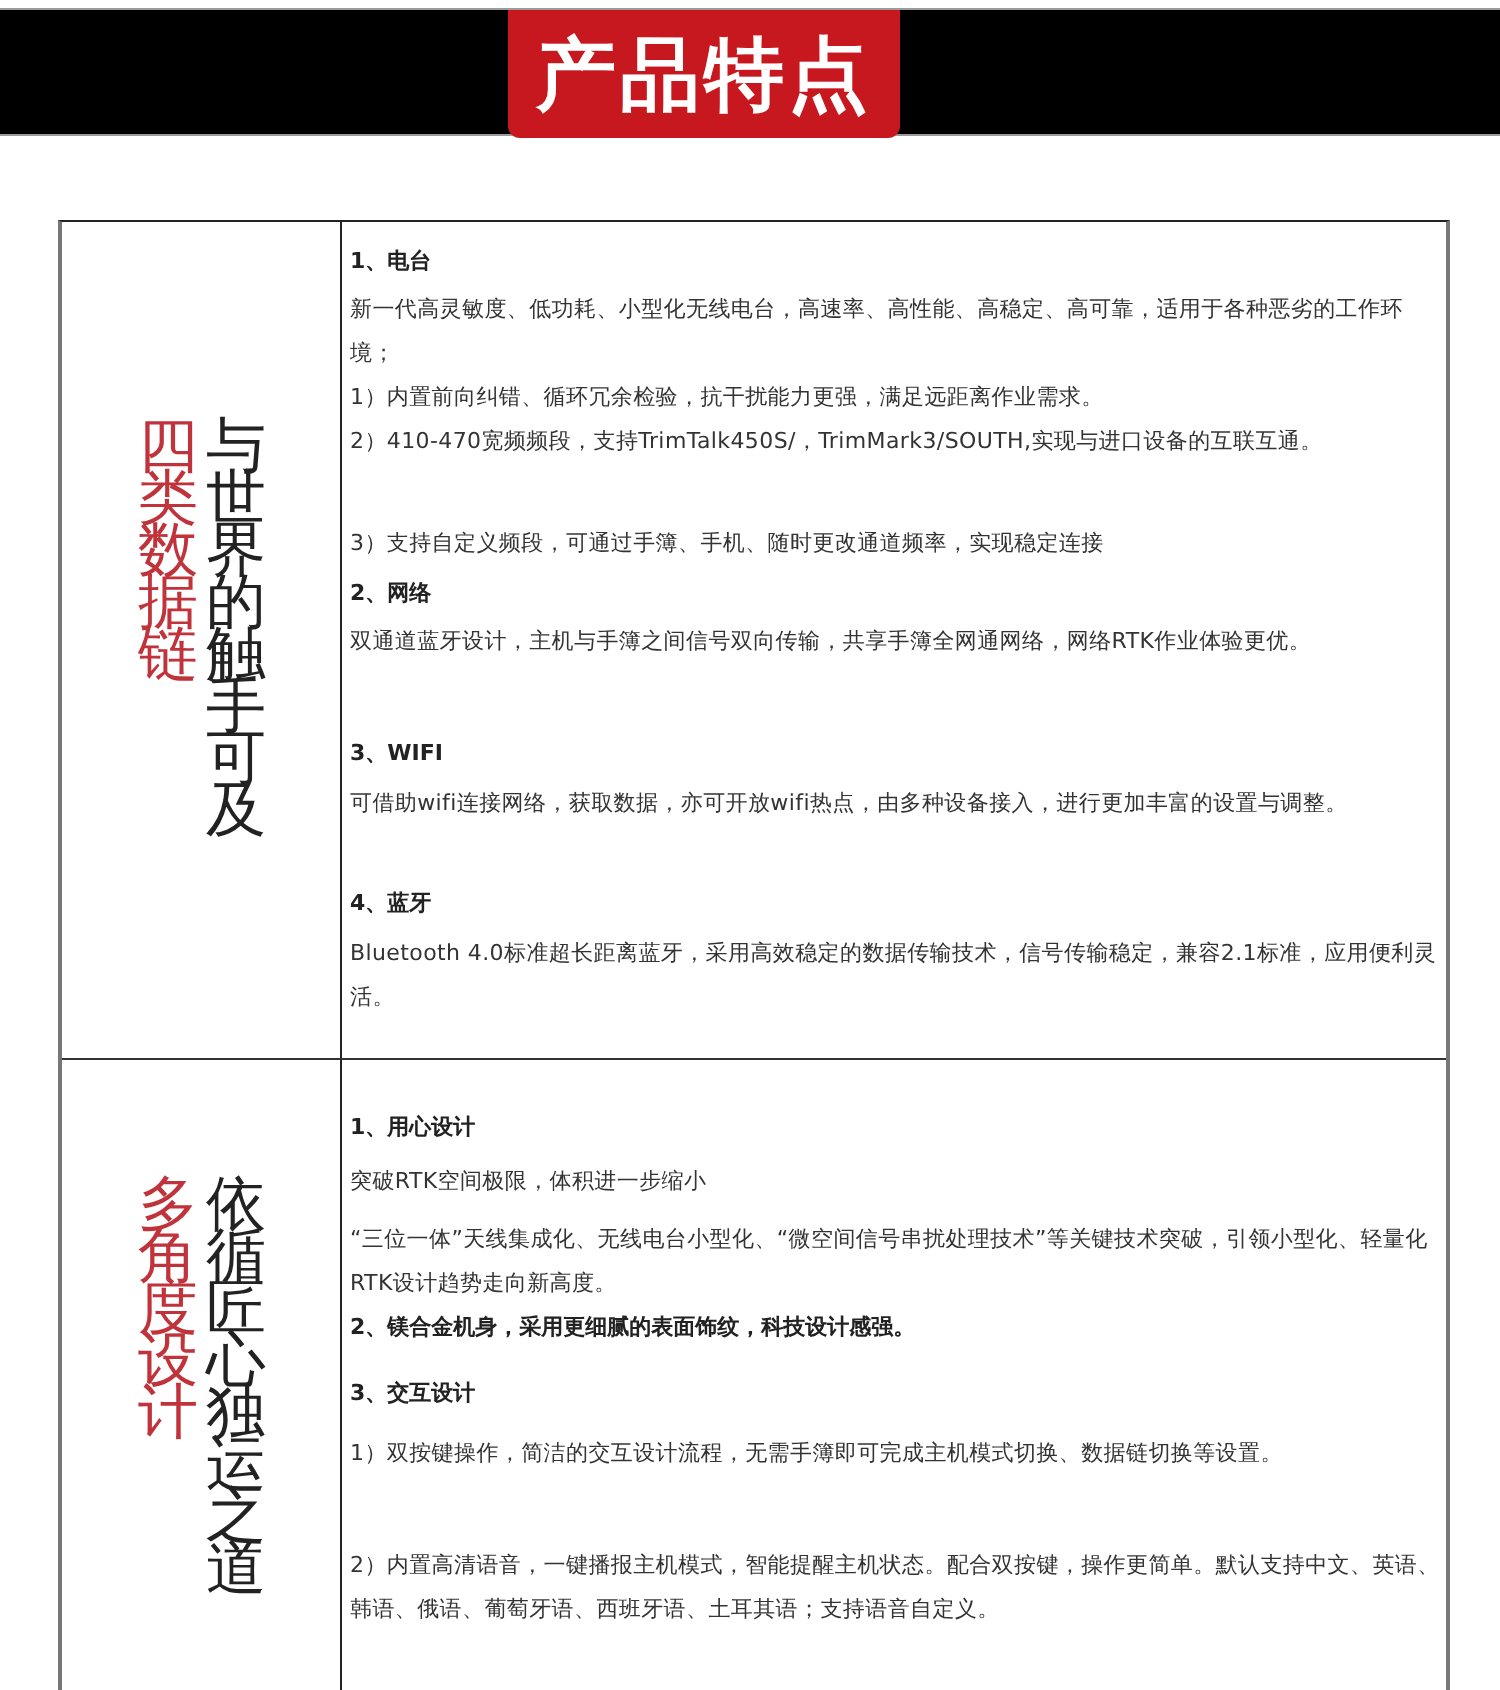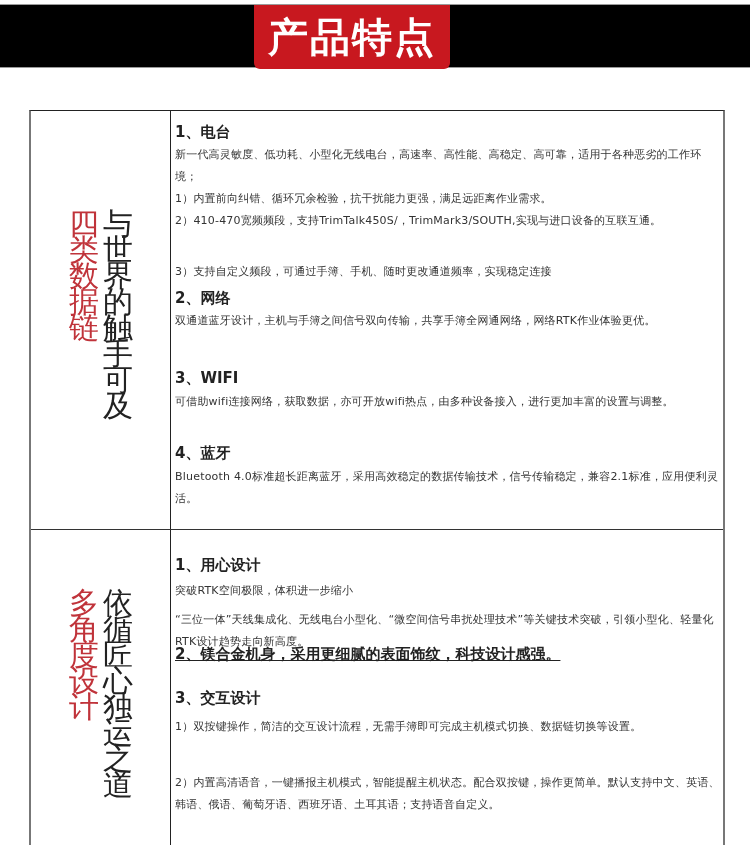--- a/index.html
+++ b/index.html
@@ -12,21 +12,21 @@
   .table { position:absolute; left:29px; top:110px; width:692px; height:740px;
            border-left:2px solid #777; border-top:1.5px solid #222; border-right:2px solid #777; }
   .row { position:absolute; left:0; width:692px; }
   .row1 { top:0; height:418px; border-bottom:1.5px solid #333; }
   .row2 { top:419px; height:330px; }
   .left-cell { position:absolute; left:0; top:0; width:139px; height:100%; border-right:1.5px solid #222; }
   .vtitle { position:absolute; font-size:30px; line-height:26px; width:26px; text-align:center; word-break:break-all; }
   .vtitle.red { color:#c0333a; }
   .vtitle.black { color:#222; }
   .right-cell { position:absolute; left:141px; top:0; right:0; height:100%; padding-left:3px; }
-  .h { font-weight:bold; font-size:15px; color:#222; position:absolute; left:3px; white-space:nowrap; }
+  .h { font-weight:bold; font-size:11px; color:#222; position:absolute; left:3px; white-space:nowrap; }
   .p { font-size:11px; line-height:22px; color:#333; position:absolute; left:3px; width:548px; letter-spacing:0.2px; }
 </style>
 </head>
 <body>
 
 <div class="banner">
   <div class="banner-tab">
     <span class="banner-title">产品特点</span>
   </div>
 </div>
@@ -59,20 +59,20 @@
   <div class="row row2">
     <div class="left-cell">
       <div class="vtitle red" style="left:38px; top:60px;">多角度设计</div>
       <div class="vtitle black" style="left:72px; top:60px;">依循匠心独运之道</div>
     </div>
     <div class="right-cell">
       <div class="h" style="top:26px;">1、用心设计</div>
       <div class="p" style="top:50px;">突破RTK空间极限，体积进一步缩小</div>
       <div class="p" style="top:79px;">“三位一体”天线集成化、无线电台小型化、“微空间信号串扰处理技术”等关键技术突破，引领小型化、轻量化RTK设计趋势走向新高度。</div>
 
-      <div class="h" style="top:115px;text-decoration:underline;">2、镁合金机身，采用更细腻的表面饰纹，科技设计感强。</div>
+      <div class="h" style="top:126px;">2、镁合金机身，采用更细腻的表面饰纹，科技设计感强。</div>
 
       <div class="h" style="top:159px;">3、交互设计</div>
       <div class="p" style="top:186px;">1）双按键操作，简洁的交互设计流程，无需手簿即可完成主机模式切换、数据链切换等设置。</div>
       <div class="p" style="top:242px;">2）内置高清语音，一键播报主机模式，智能提醒主机状态。配合双按键，操作更简单。默认支持中文、英语、韩语、俄语、葡萄牙语、西班牙语、土耳其语；支持语音自定义。</div>
     </div>
   </div>
 </div>
 
 </body></html>

